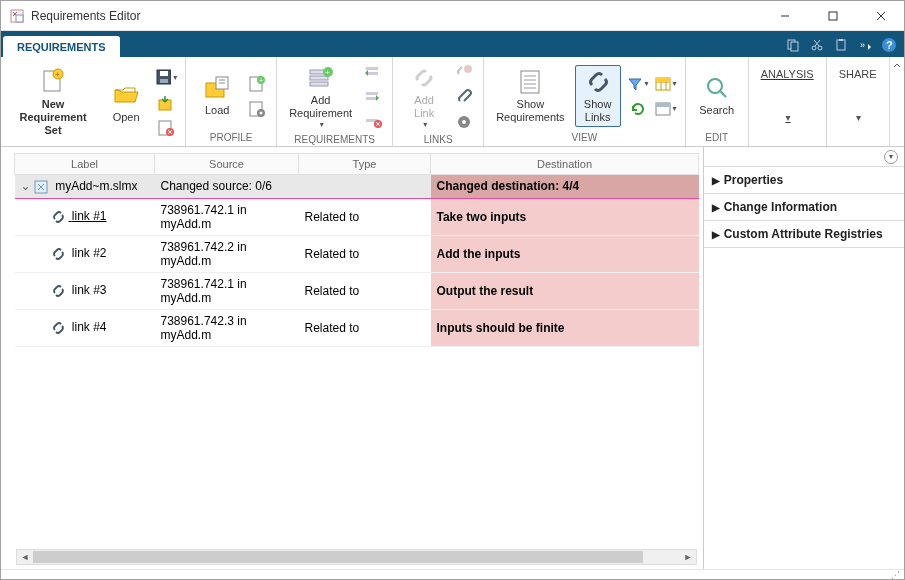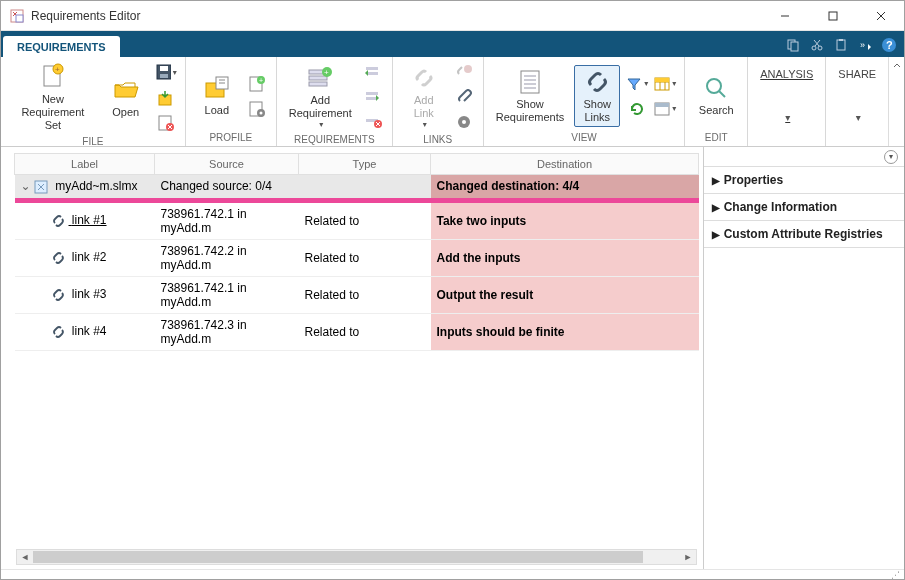--- a/index.html
+++ b/index.html
@@ -23,21 +23,21 @@
 .stackbtn { display:flex; flex-direction:column; gap:3px;}
 .smbtn { width:22px; height:22px; display:flex; align-items:center; justify-content:center; cursor:pointer;}
 .glabel { font-size:10px; color:#6b6b6b; text-align:center; padding:1px 0;}
 .dd { font-size:8px; color:#555; margin-left:2px;}
 .content { flex:1; display:flex; min-height:0;margin-left:9px;}
 .leftpane { flex:1; display:flex; flex-direction:column; border-right:1px solid #ccc; min-width:0;}
 .tablewrap { flex:1; overflow:hidden; padding:6px 4px 24px; position:relative;}
 .table { width:100%; font-size:12px; border-collapse:collapse;}
 .table th { font-weight:normal; color:#666; padding:4px 6px; border:1px solid #e0e0e0; background:#fafafa; font-size:11px;}
 .table td { padding:4px 6px; border-bottom:1px solid #eee; }
-.firstrow td { background:#e8e8e8; border-bottom:5px solid #ec4899;}
+.firstrow td { background:#e8e8e8; border-bottom:1px solid #ec4899;}
 .destcell { background:#f5cccc !important;font-weight:bold;}
 .firstrow .destcell { background:#d9a6a6 !important;}
 .linkicon { width:14px; height:14px; display:inline-block; vertical-align:middle; margin-right:4px;}
 .treechev { width:10px; display:inline-block; color:#666;}
 .fileicon { width:14px; height:14px; display:inline-block; vertical-align:middle; margin-right:4px;}
 .hscroll { position:absolute; bottom:4px; left:6px; right:6px; height:16px; background:#f0f0f0; border:1px solid #ddd;}
 .hscroll .lbtn, .hscroll .rbtn { width:16px; height:100%; position:absolute; top:0; display:flex; align-items:center; justify-content:center; color:#666; font-size:9px;}
 .hscroll .lbtn{left:0;} .hscroll .rbtn{right:0;}
 .hscroll .thumb { position:absolute; left:16px; top:1px; bottom:1px; width:610px; background:#cdcdcd;}
 .rightpane { width:200px; background:#fff; display:flex; flex-direction:column;}
@@ -122,21 +122,21 @@
   <div class="tgroup">
     <div class="icons">
       <div class="bigbtn">
         <span class="ic">
             <svg width="24" height="28">
               <rect x="3" y="3" width="16" height="20" fill="#fff" stroke="#888"></rect>
               <circle cx="17" cy="6" r="5" fill="#fc3" stroke="#c90"></circle>
               <text x="14" y="9" font-size="8" fill="#963">+</text>
             </svg>
           </span>
-        <span style="white-space:pre-line;">New
+        <span style="white-space:pre-line;font-weight:bold;">New
 Requirement Set</span>
       </div>
       <div class="bigbtn">
         <span class="ic">
             <svg width="26" height="22">
               <path d="M2 6 L2 18 L22 18 L25 8 L8 8 L6 6 Z" fill="#fc3" stroke="#c90"></path>
               <path d="M2 6 L10 6 L12 4 L22 4 L22 8" fill="none" stroke="#c90"></path>
             </svg>
           </span>
         <span>Open</span>
@@ -159,21 +159,20 @@
         <span class="smbtn">
             <svg width="18" height="18">
               <rect x="2" y="2" width="12" height="14" fill="#fff" stroke="#888"></rect>
               <circle cx="13" cy="13" r="4" fill="#e55"></circle>
               <line x1="11" y1="11" x2="15" y2="15" stroke="#fff"></line>
               <line x1="15" y1="11" x2="11" y2="15" stroke="#fff"></line>
             </svg>
           </span>
       </div>
     </div>
-    <div class="glabel">FILE</div>
   </div>
 
   <div class="tgroup">
     <div class="icons">
       <div class="bigbtn">
         <span class="ic">
             <svg width="26" height="26">
               <rect x="2" y="8" width="18" height="14" fill="#fc3" stroke="#c90"></rect>
               <rect x="12" y="2" width="12" height="12" fill="#fff" stroke="#888"></rect>
               <path d="M15 5 L21 5 M15 8 L21 8" stroke="#888"></path>
@@ -400,21 +399,21 @@
         <tbody>
           <tr class="firstrow">
             <td>
               <span class="treechev">⌄</span>
               <span class="fileicon"><svg width="14" height="14">
                     <rect x="1" y="1" width="12" height="12" fill="#def" stroke="#79b"></rect>
                     <path d="M4 4 L10 10 M10 4 L4 10" stroke="#79b"></path>
                   </svg></span>
               <span>myAdd~m.slmx</span>
             </td>
-            <td>Changed source: 0/4</td>
+            <td>Changed source: 0/6</td>
             <td></td>
             <td class="destcell">Changed destination: 4/4</td>
           </tr>
           <tr>
             <td style="padding-left:36px;text-decoration:underline;">
               <span class="linkicon"><svg width="14" height="14">
                     <path d="M4 9 Q2 7 4 5 L6 3 Q8 1 10 3" fill="none" stroke="#456" stroke-width="1.8"></path>
                     <path d="M5 11 Q7 13 9 11 L11 9 Q13 7 11 5" fill="none" stroke="#456" stroke-width="1.8"></path>
                   </svg></span>
               <span>link #1</span>

